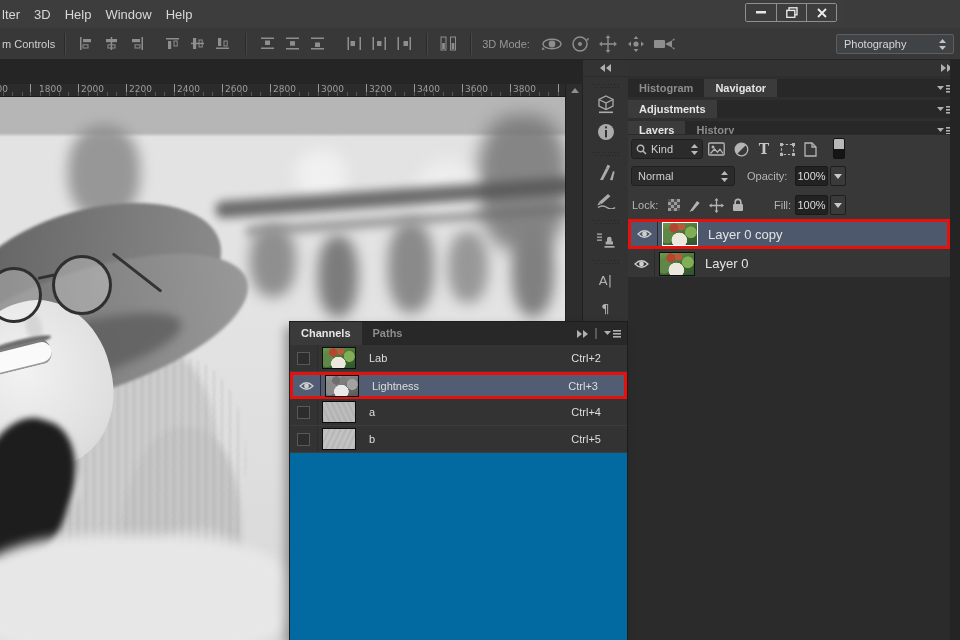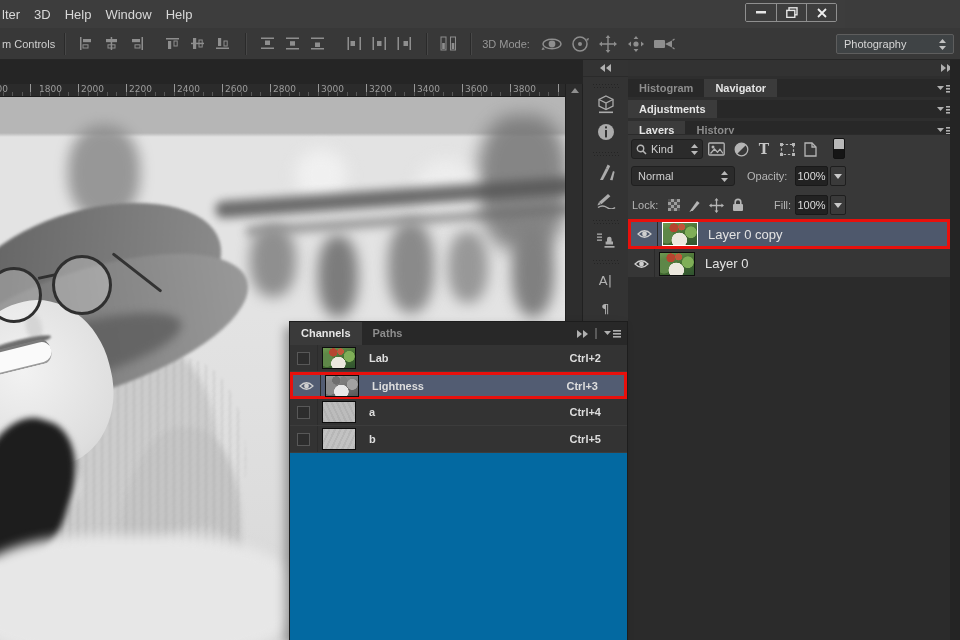--- a/index.html
+++ b/index.html
@@ -136,21 +136,21 @@
   .thumb-gray-a{background:repeating-linear-gradient(65deg,#b2b2b2 0 2px,#bcbcbc 2px 5px),#b7b7b7;}
   .thumb-gray-b{background:repeating-linear-gradient(115deg,#b7b7b7 0 2px,#c2c2c2 2px 5px),#bdbdbd;}
 
   
   .channels{position:absolute;left:243px;top:322px;width:337px;height:318px;background:#0369a1;box-shadow:0 0 0 1px #1d1d1d,-5px 5px 10px rgba(0,0,0,.35);margin-left:47px;}
   .ch-tabbar{height:23px;background:#282828;display:flex;align-items:flex-end;position:relative;}
   .ch-tab{height:23px;line-height:23px;padding:0 11px;font-size:11px;font-weight:bold;color:#8d8d8d;}
   .ch-tab.active{background:#3a3a3a;color:#e6e6e6;}
   .ch-icons{position:absolute;right:6px;top:6px;display:flex;align-items:center;gap:6px;}
   .ch-div{width:0;height:11px;border-left:1px solid #5a5a5a;border-right:1px solid #5a5a5a;margin:0 1px;}
-  .ch-row{position:relative;height:27px;border-bottom:1px solid #3c3c3c;display:flex;align-items:center;background:#333;font-weight:bold;}
+  .ch-row{position:relative;height:27px;border-bottom:1px solid #3c3c3c;display:flex;align-items:center;background:#333;}
   .ch-row.selected{background:#525c72;border:3px solid #e8100c;}
   .ch-eyecol{width:28px;align-self:stretch;display:flex;align-items:center;justify-content:center;border-right:1px solid #2c2c2c;flex:none;}
   .ch-well{width:13px;height:13px;background:#2d2d2d;border:1px solid #585858;}
   .ch-thumb{width:34px;height:22px;margin-left:4px;border:1px solid #0d0d0d;flex:none;}
   .ch-name{margin-left:13px;font-size:11px;color:#dedede;}
   .ch-short{margin-left:auto;margin-right:26px;font-size:11px;color:#dedede;}
 
   svg{display:block;}
 </style>
 </head>

